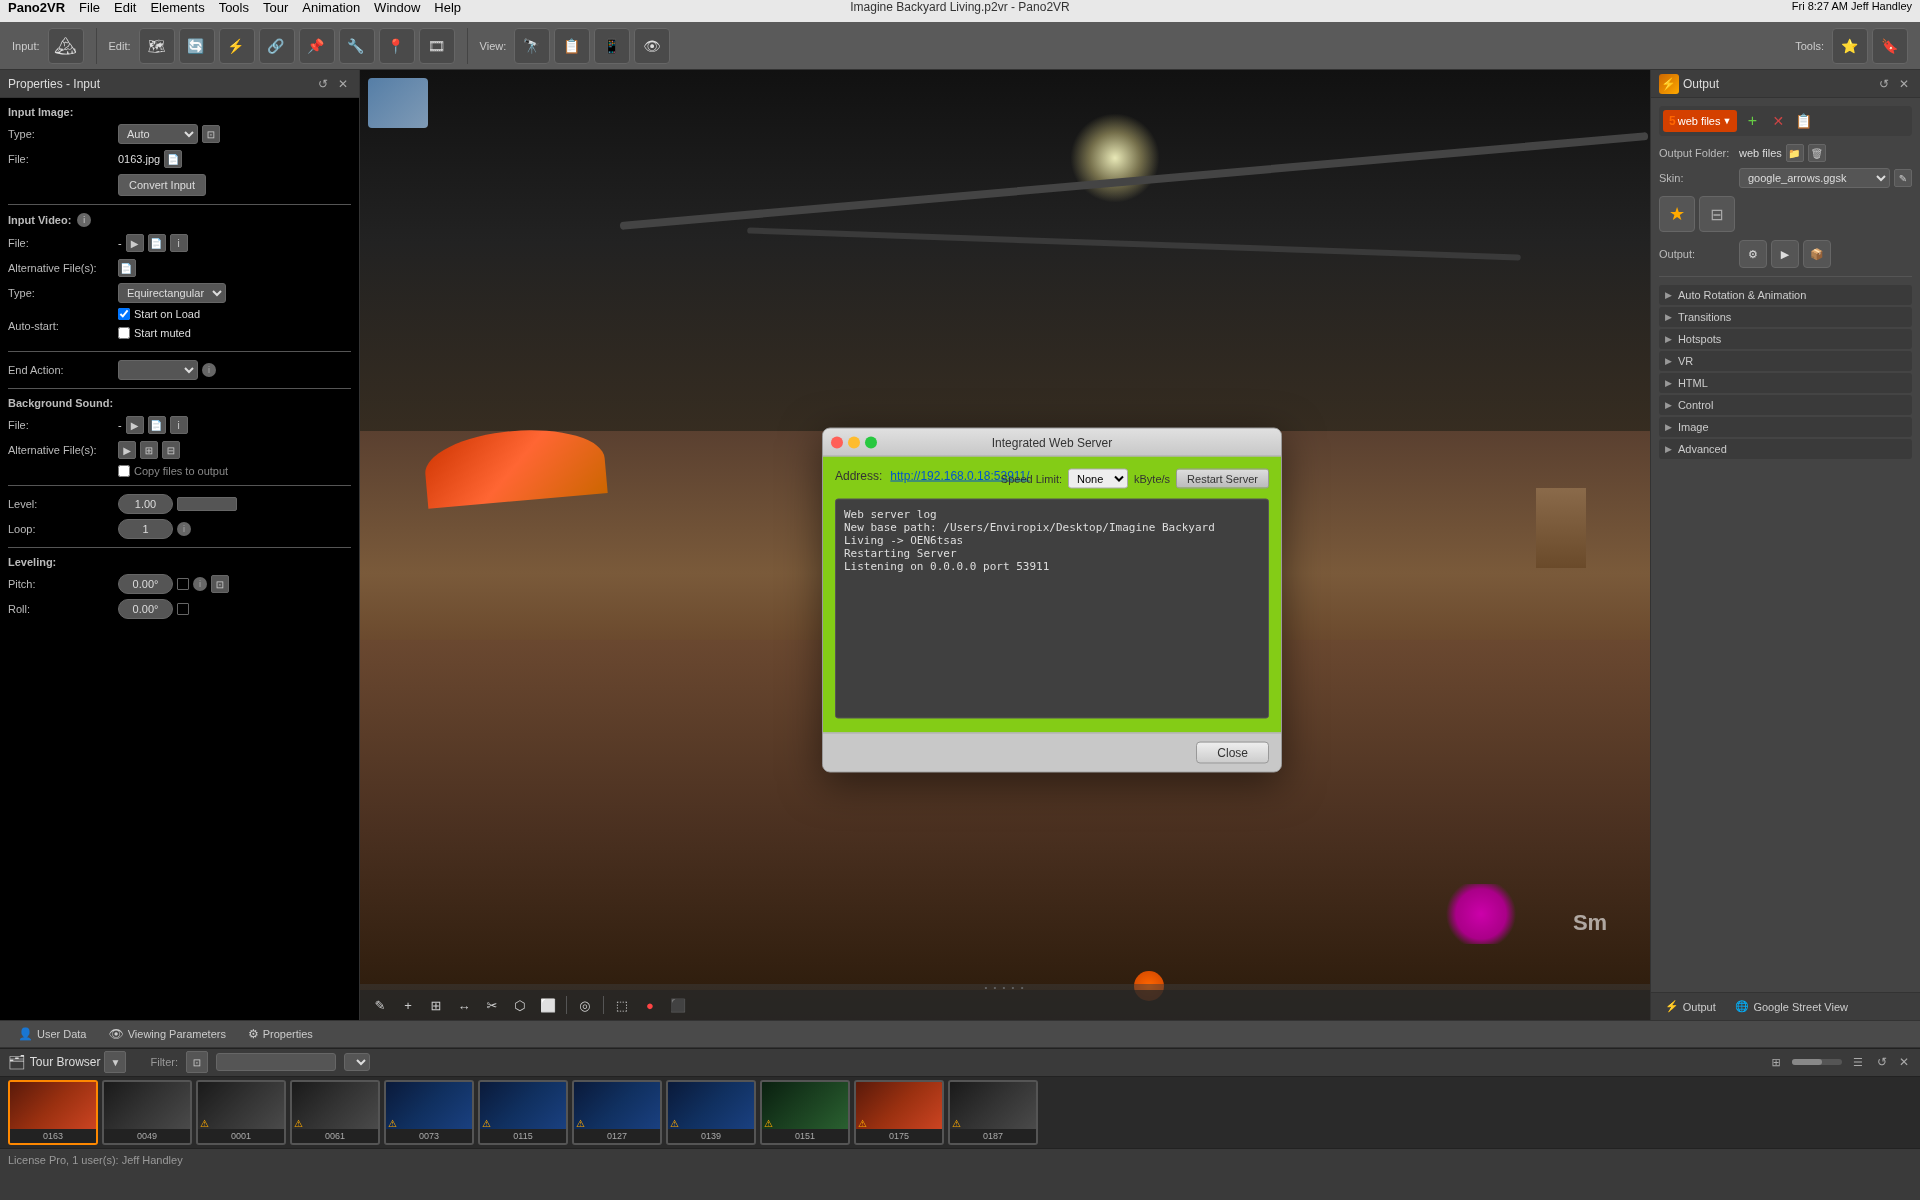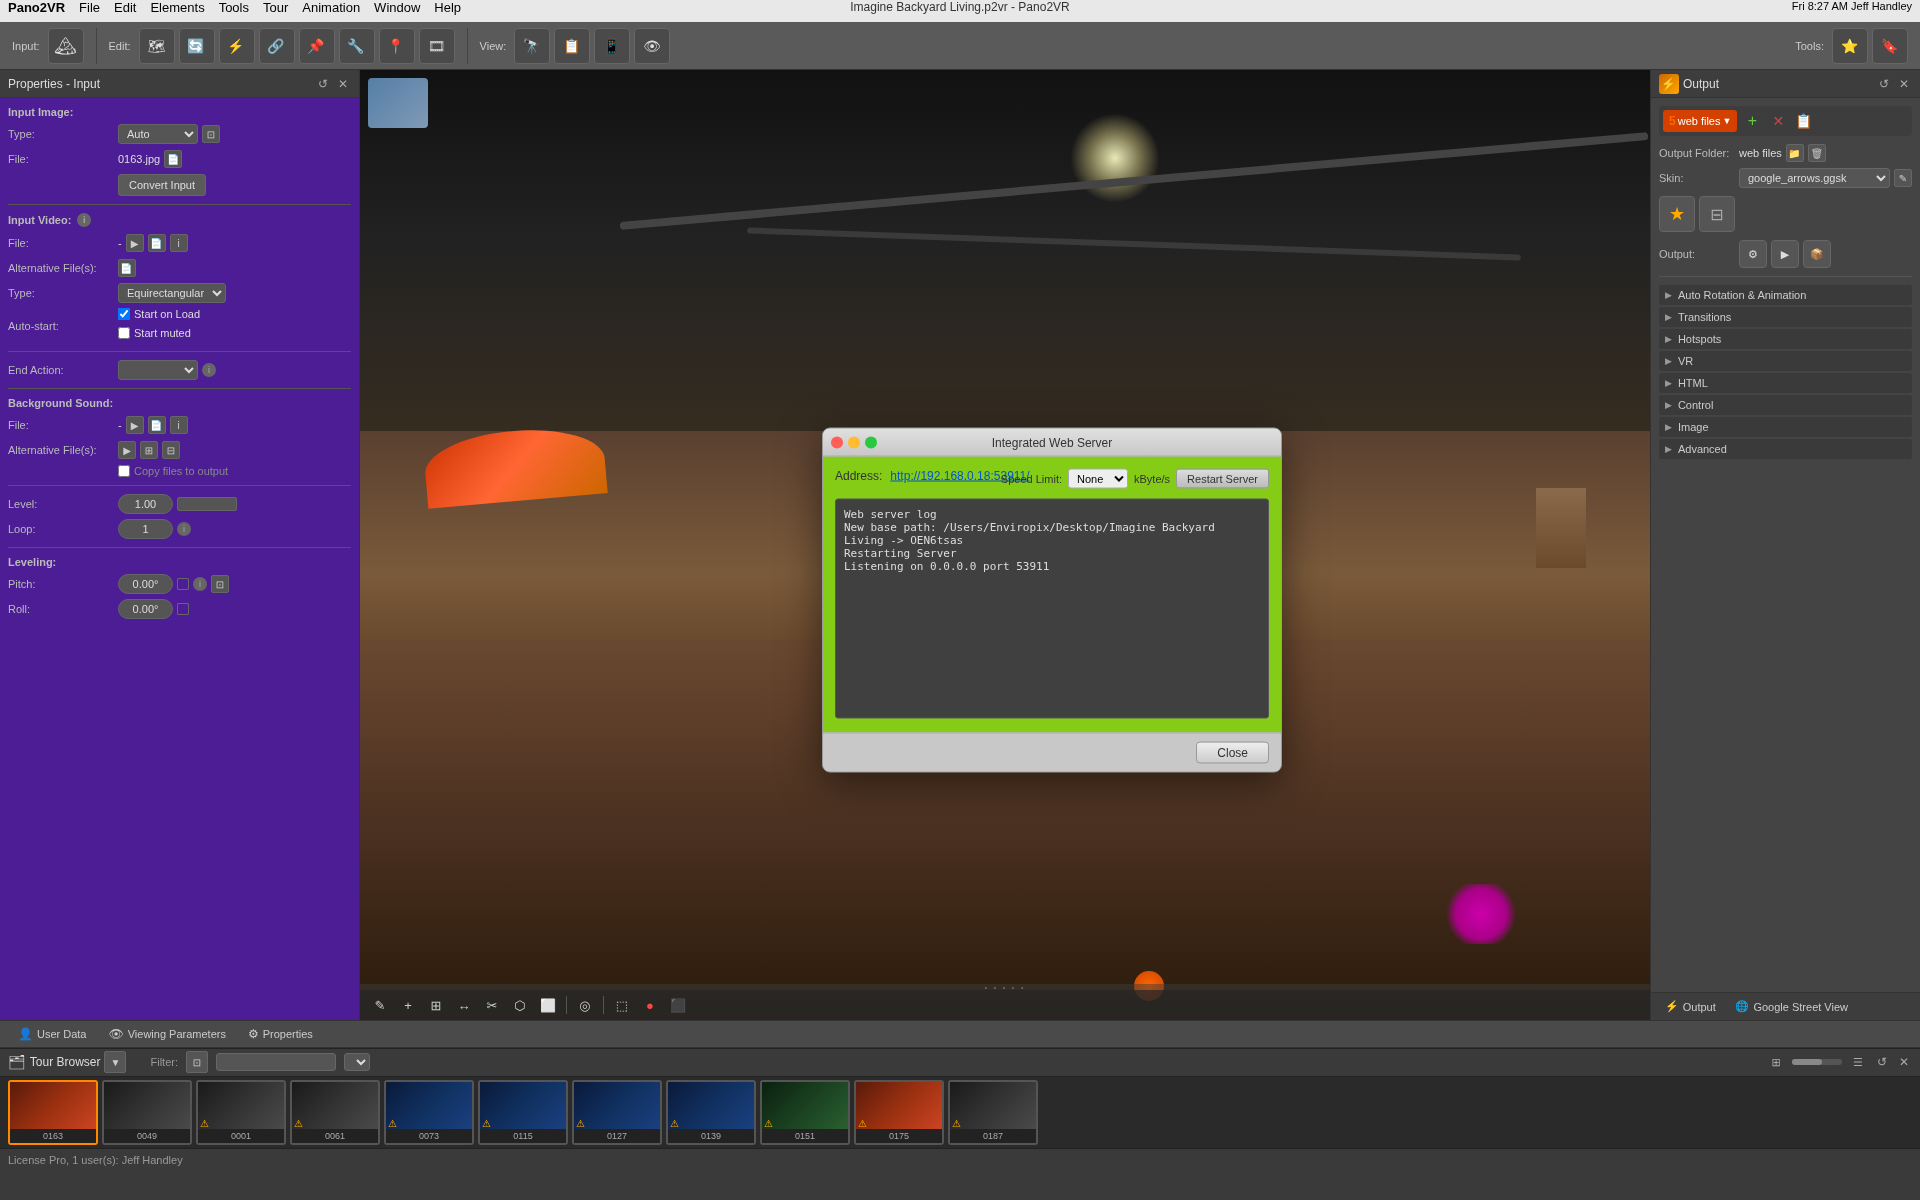--- a/index.html
+++ b/index.html
@@ -96,21 +96,21 @@
     
     .main-layout {
       display: flex;
       height: calc(1200px - 22px - 48px - 22px - 100px - 24px);
       
     }
 
     
     .left-panel {
       width: 360px;
-      background: #4c1d95;
+      background: #000000;
       border-right: 1px solid #333;
       display: flex;
       flex-direction: column;
       overflow: hidden;
     }
     .panel-header {
       height: 28px;
       background: #3d3d3d;
       border-bottom: 1px solid #333;
       display: flex;
@@ -994,20 +994,23 @@
       <div style="position:absolute; top:38%; left:0; right:0; height:30%; background: linear-gradient(180deg, #5a4030 0%, #7a5a3a 50%, #5a3820 100%);">
 
         <div style="position:absolute; top:0; left:5%; width:180px; height:70px; background:linear-gradient(135deg, #cc3300 0%, #ff6633 50%, #cc6600 100%); border-radius:50% 50% 0 0; transform:rotate(-5deg);"></div>
 
         <div style="position:absolute; top:20%; right:5%; width:50px; height:80px; background:linear-gradient(180deg, #8a6a4a 0%, #6a4a2a 100%);"></div>
       </div>
       <div style="position:absolute; bottom:0; left:0; right:0; height:40%; background: linear-gradient(0deg, #2a1a0a 0%, #4a3020 50%, #6a4830 100%);">
 
         <div style="position:absolute; bottom:20%; right:10%; width:80px; height:60px; background:radial-gradient(circle, #cc00aa 0%, #aa0088 50%, transparent 70%);"></div>
 
+        <div style="position:absolute; bottom:15%; right:0; width:120px; height:80px; display:flex; align-items:center; justify-content:center;">
+          <span style="font-size:22px; font-weight:bold; color:rgba(255,255,255,0.6);">Sm</span>
+        </div>
 
         <div style="position:absolute; bottom:5%; left:60%; width:30px; height:30px; background:radial-gradient(circle, #ff6600 0%, #cc4400 100%); border-radius:50%;"></div>
       </div>
 
       <div class="viewport-overlay-logo"></div>
     </div>
 
     <div class="viewport-toolbar-bottom">
       <div class="viewport-btn">✎</div>
       <div class="viewport-btn">+</div>

